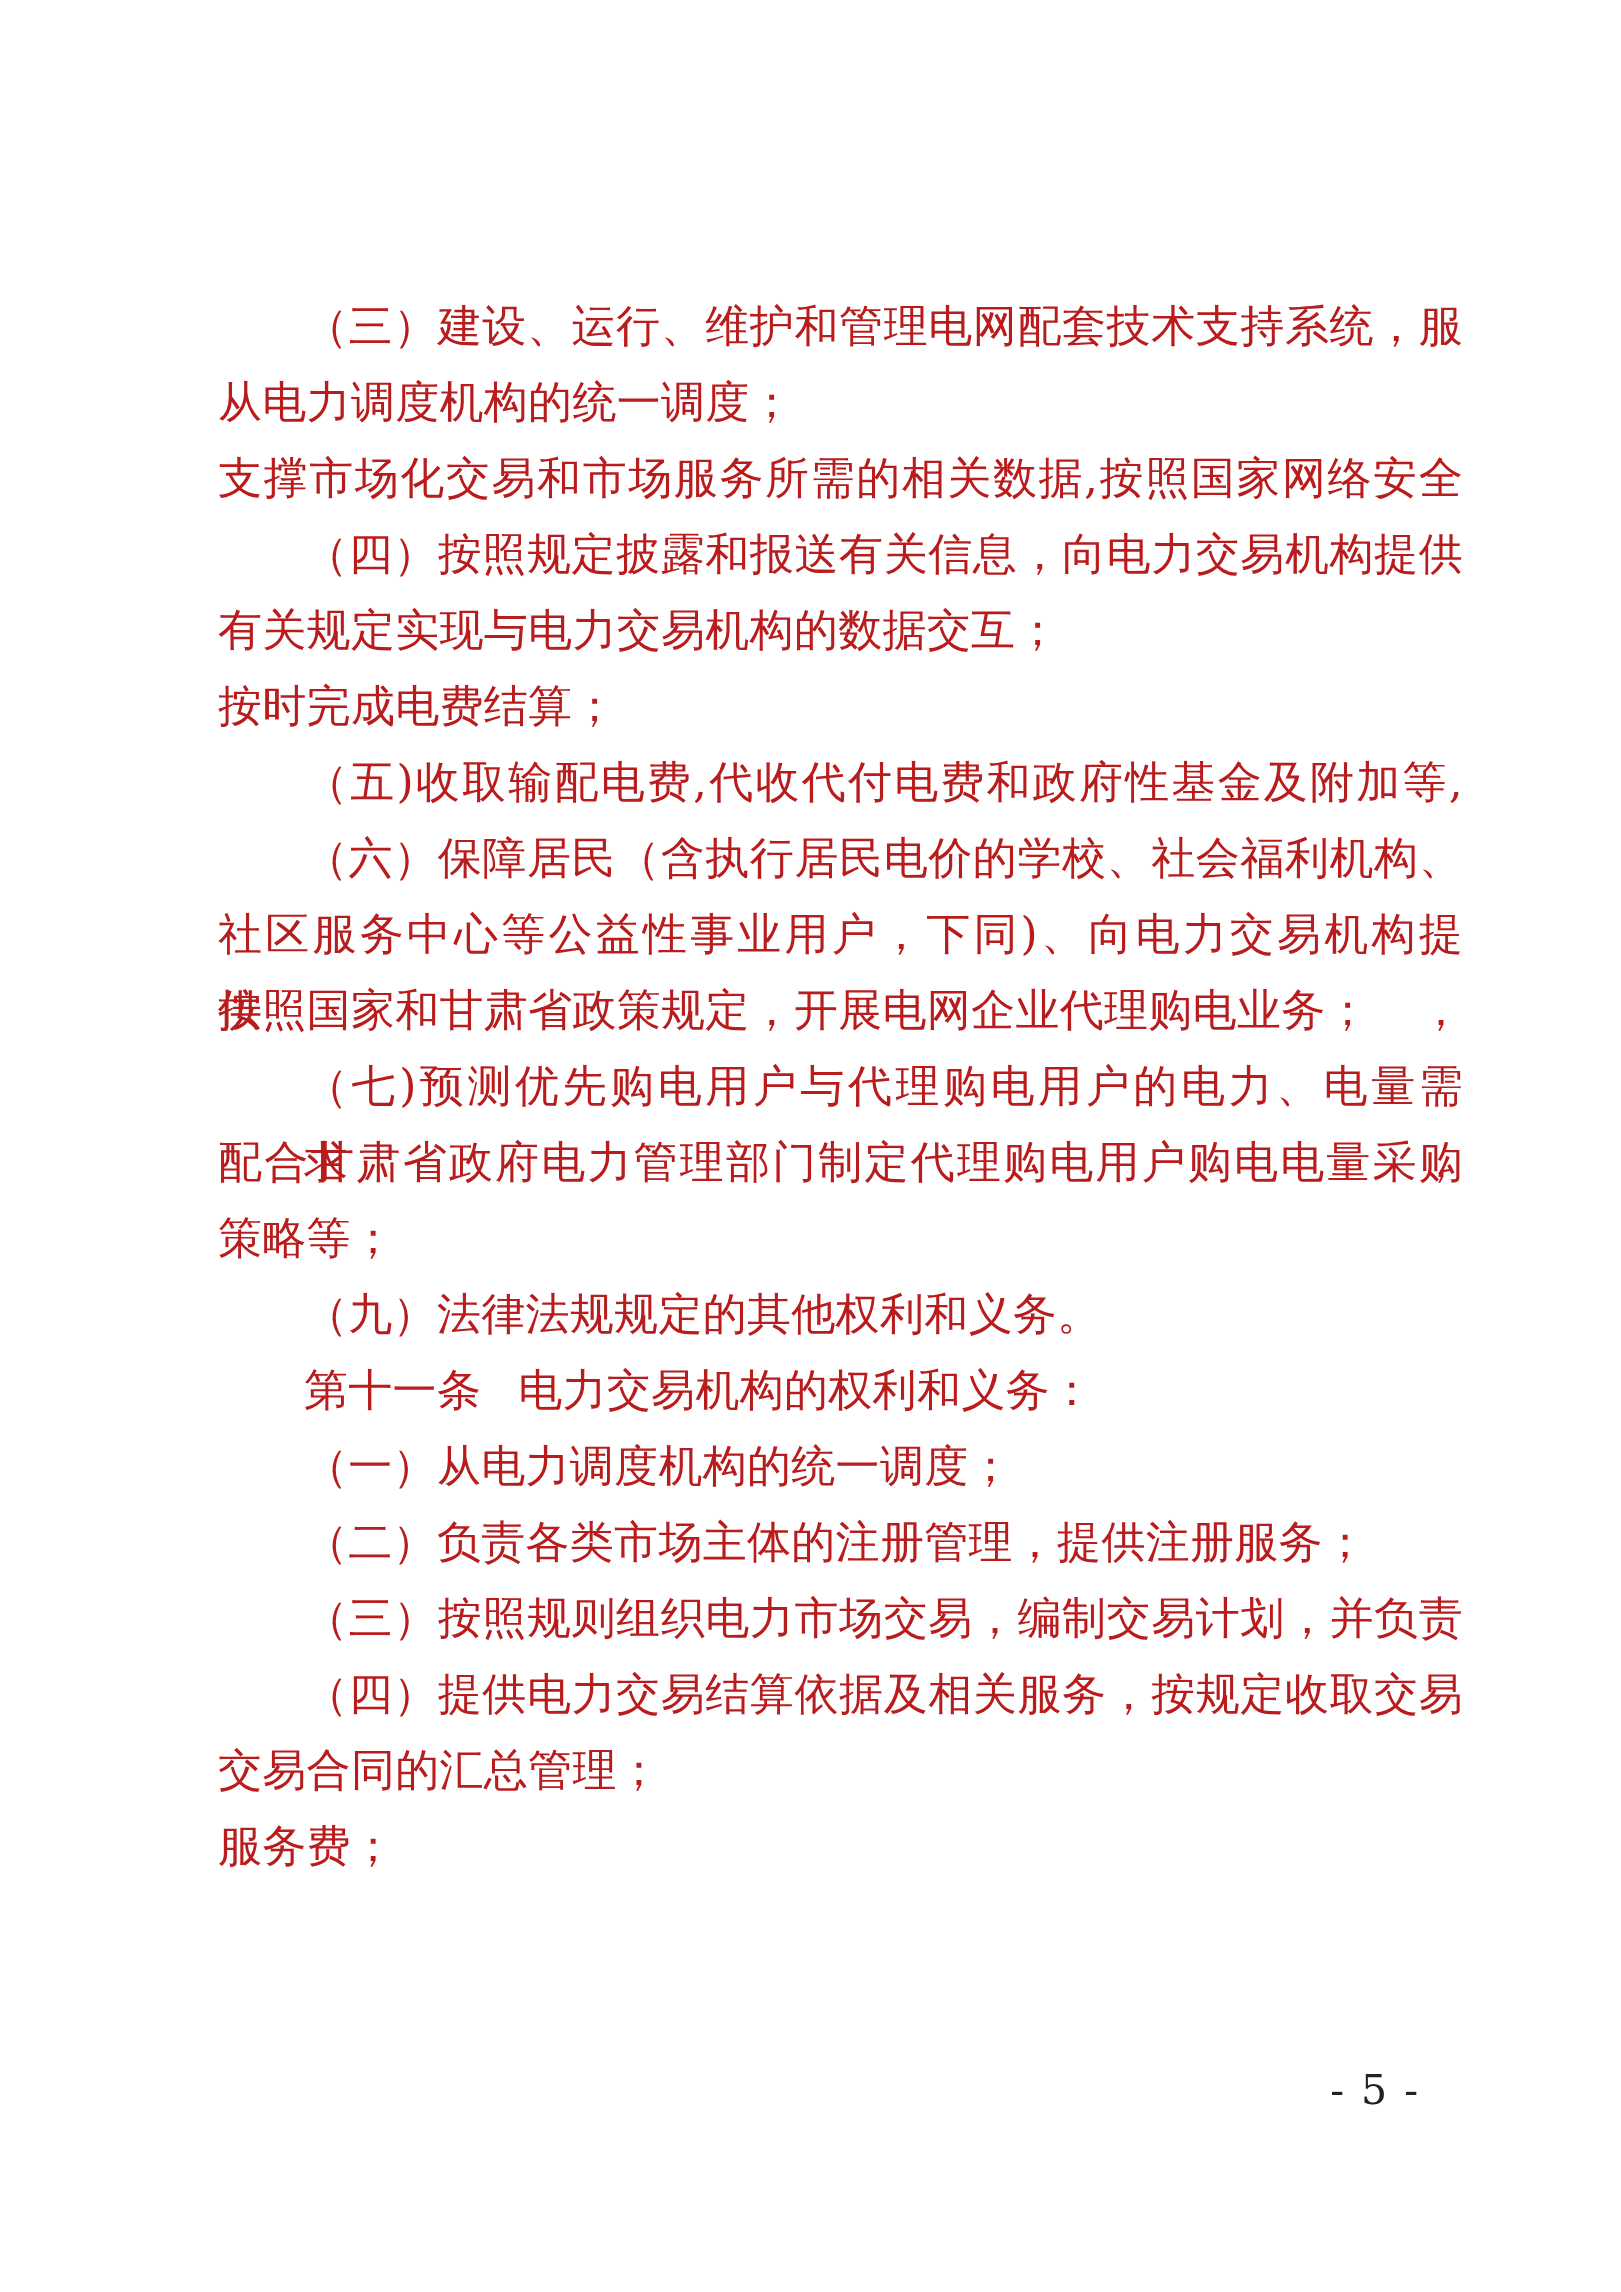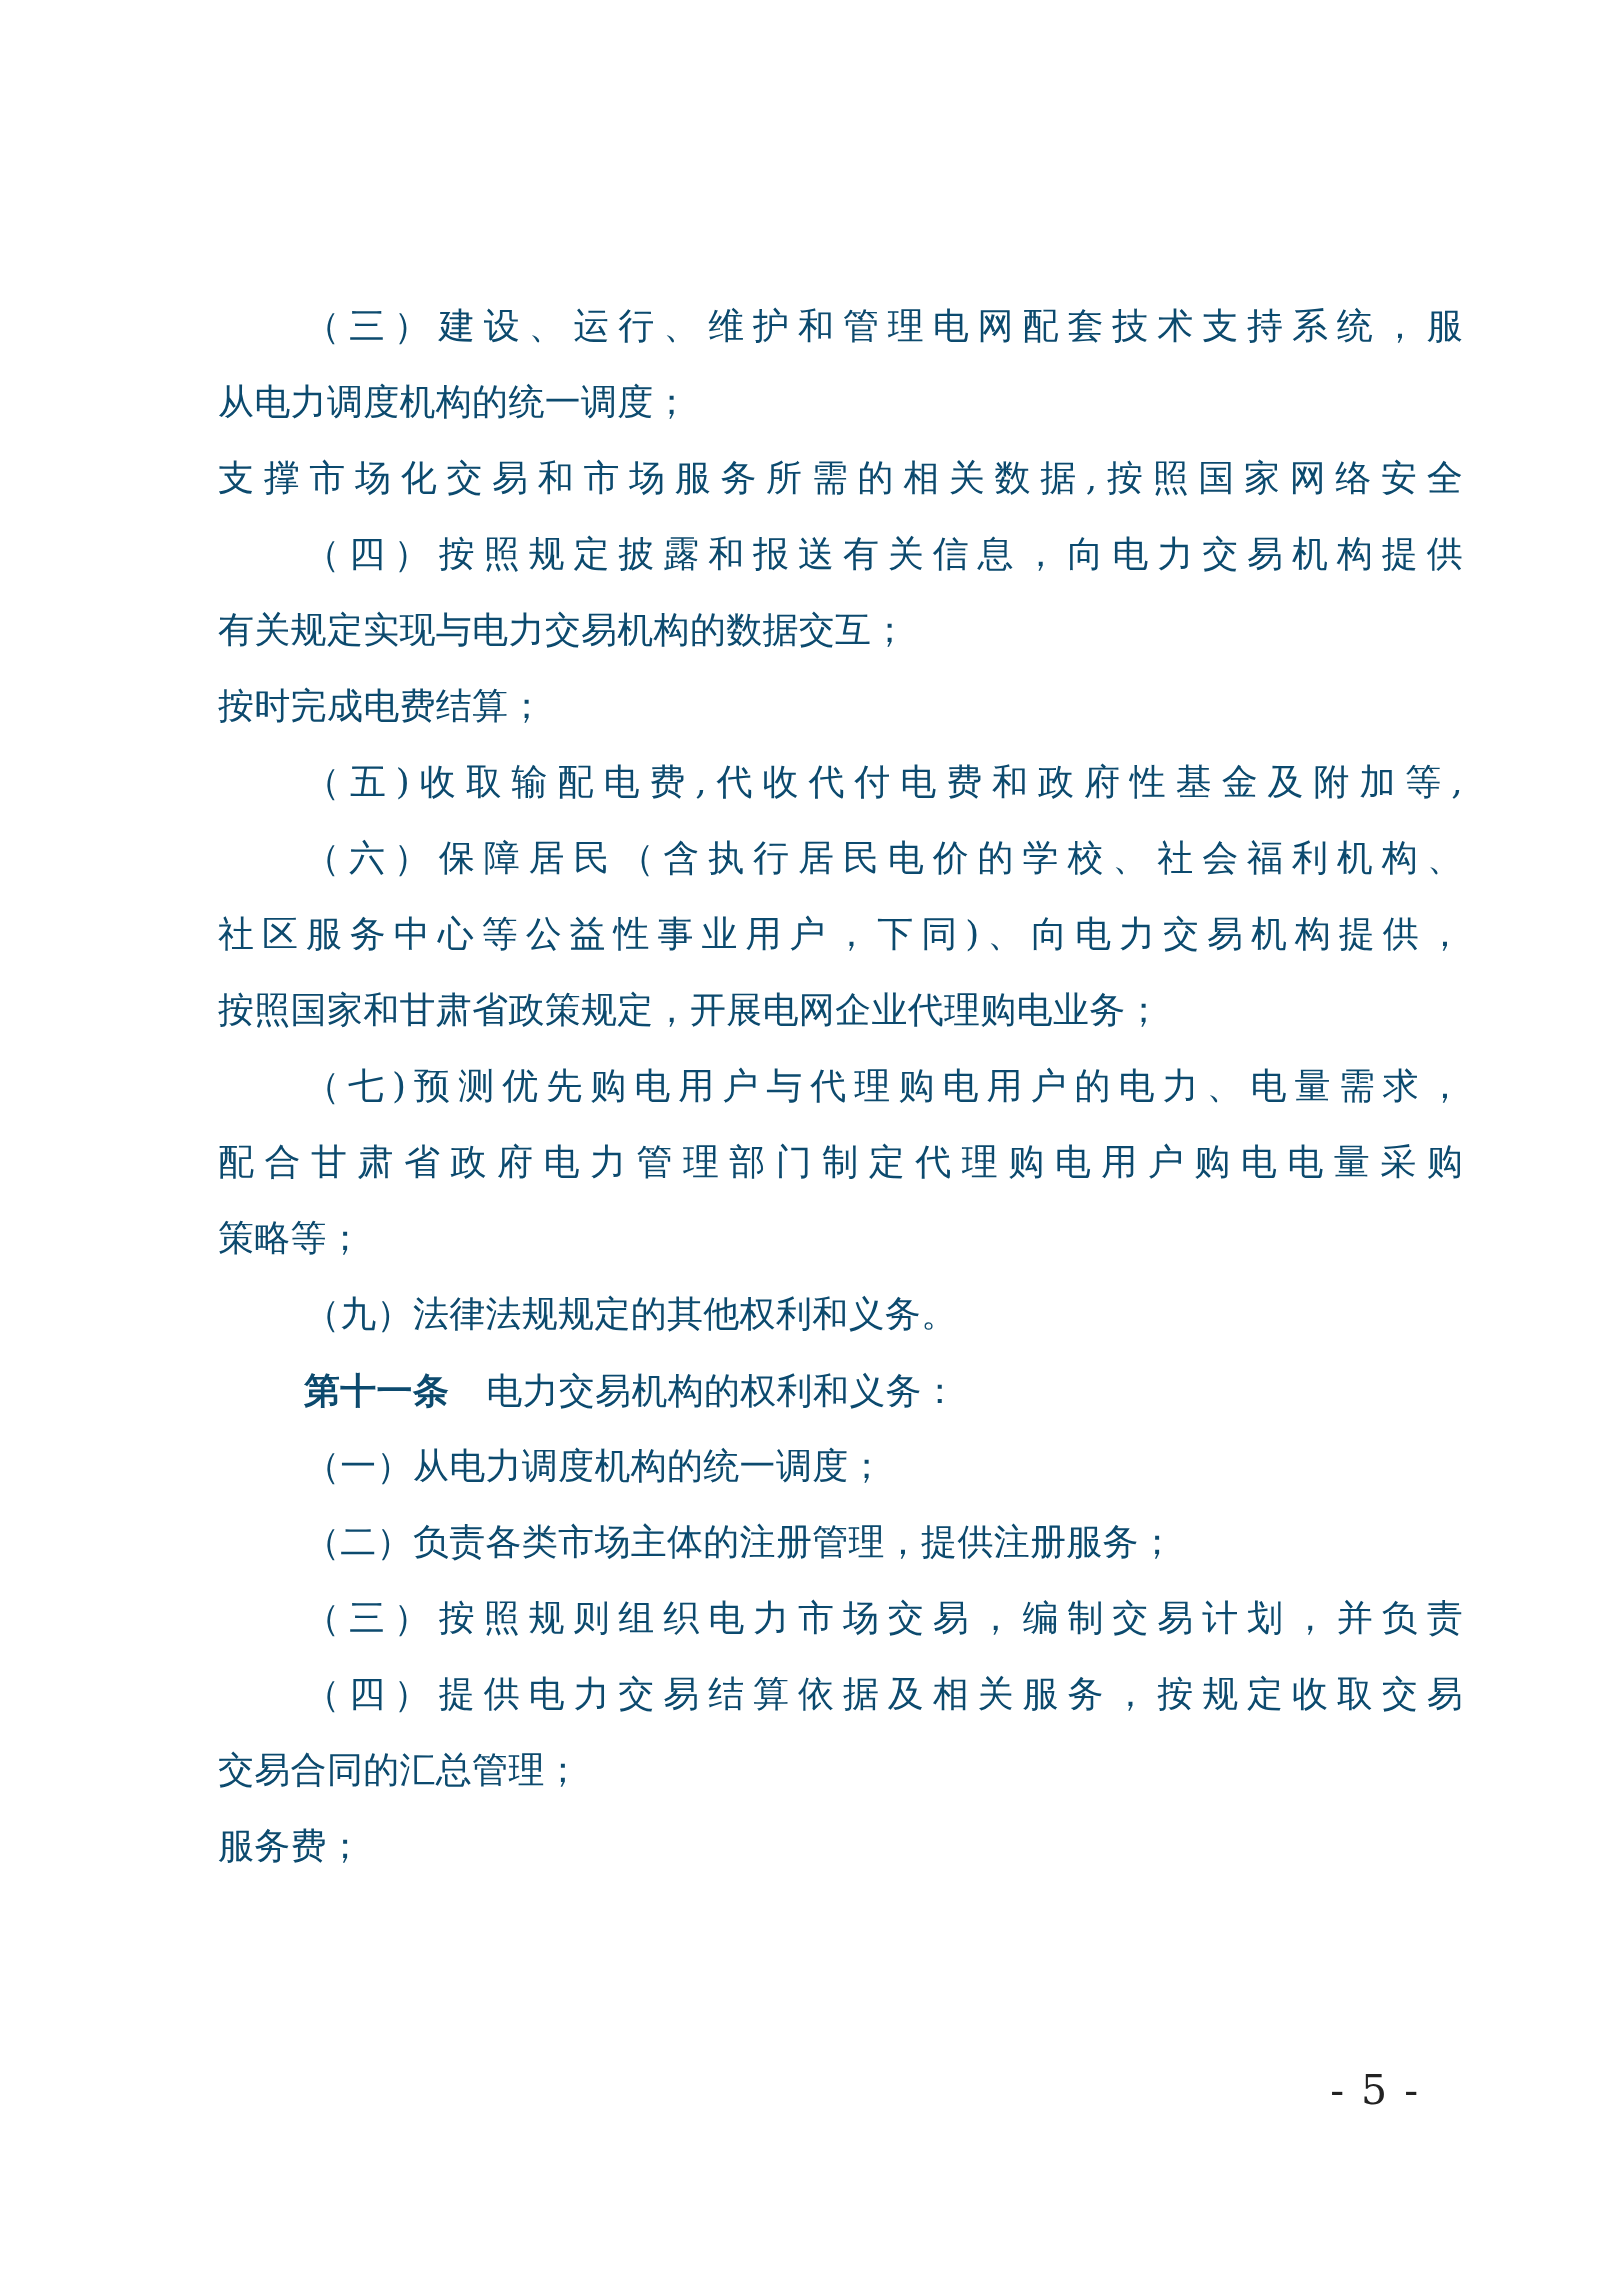--- a/index.html
+++ b/index.html
@@ -20,43 +20,43 @@
     inset: 0;
     background: #ffffff;
   }
   .text-block {
     position: absolute;
     left: 218px;
     top: 288px;
     width: 1245px;
   }
   .line {
-    font-size: 36px;
+    font-size: 44px;
     line-height: 76px;
     height: 76px;
-    color: #0c4a6e;
+    color: #b91c1c;
     text-align: left;
     white-space: nowrap;
     letter-spacing: 0.3px;
   }
   .line.fill {
     white-space: normal;
     text-align: justify;
     text-align-last: justify;
     text-justify: inter-character;
   }
   .line.indent {
     padding-left: 86px;
   }
   .line.fill.indent {
     padding-left: 86px;
     width: 1159px;
   }
   .article-term {
-    font-weight: 700;
+    font-weight: 400;
     margin-right: 37px;
   }
   .footer {
     position: absolute;
     top: 2066px;
     left: 0;
     width: 1621px;
     text-align: right;
     padding-right: 201px;
     box-sizing: border-box;

